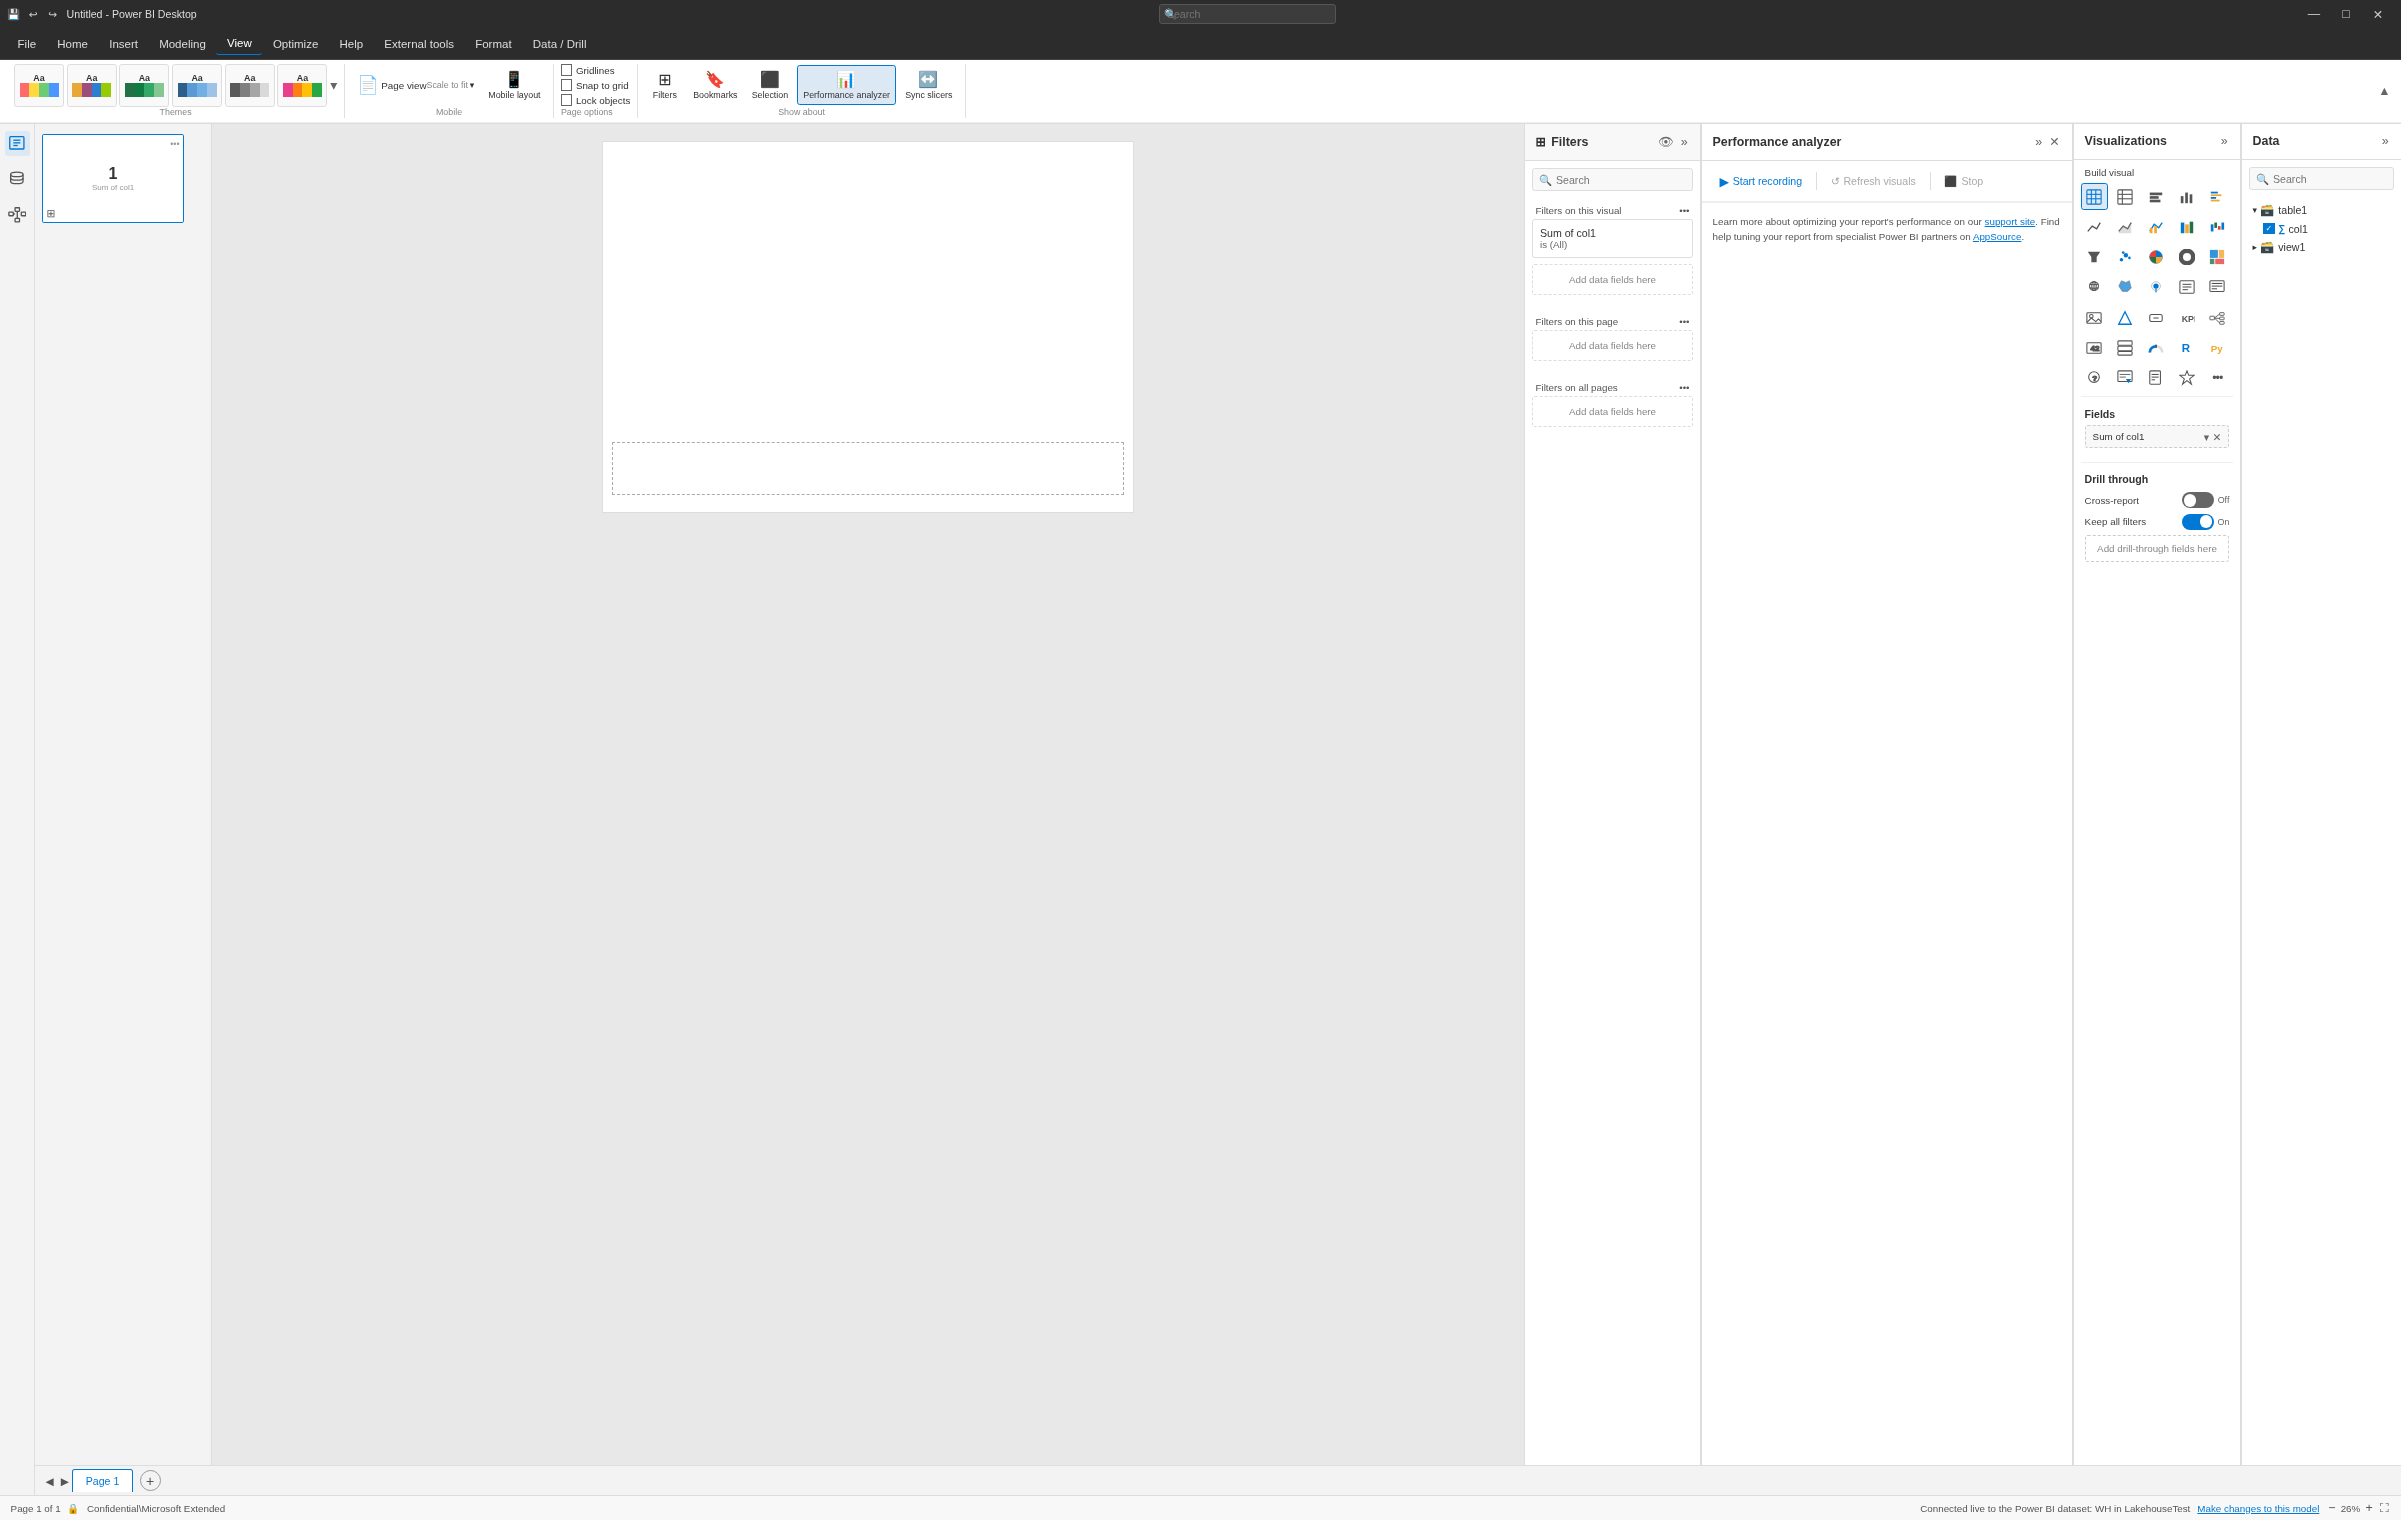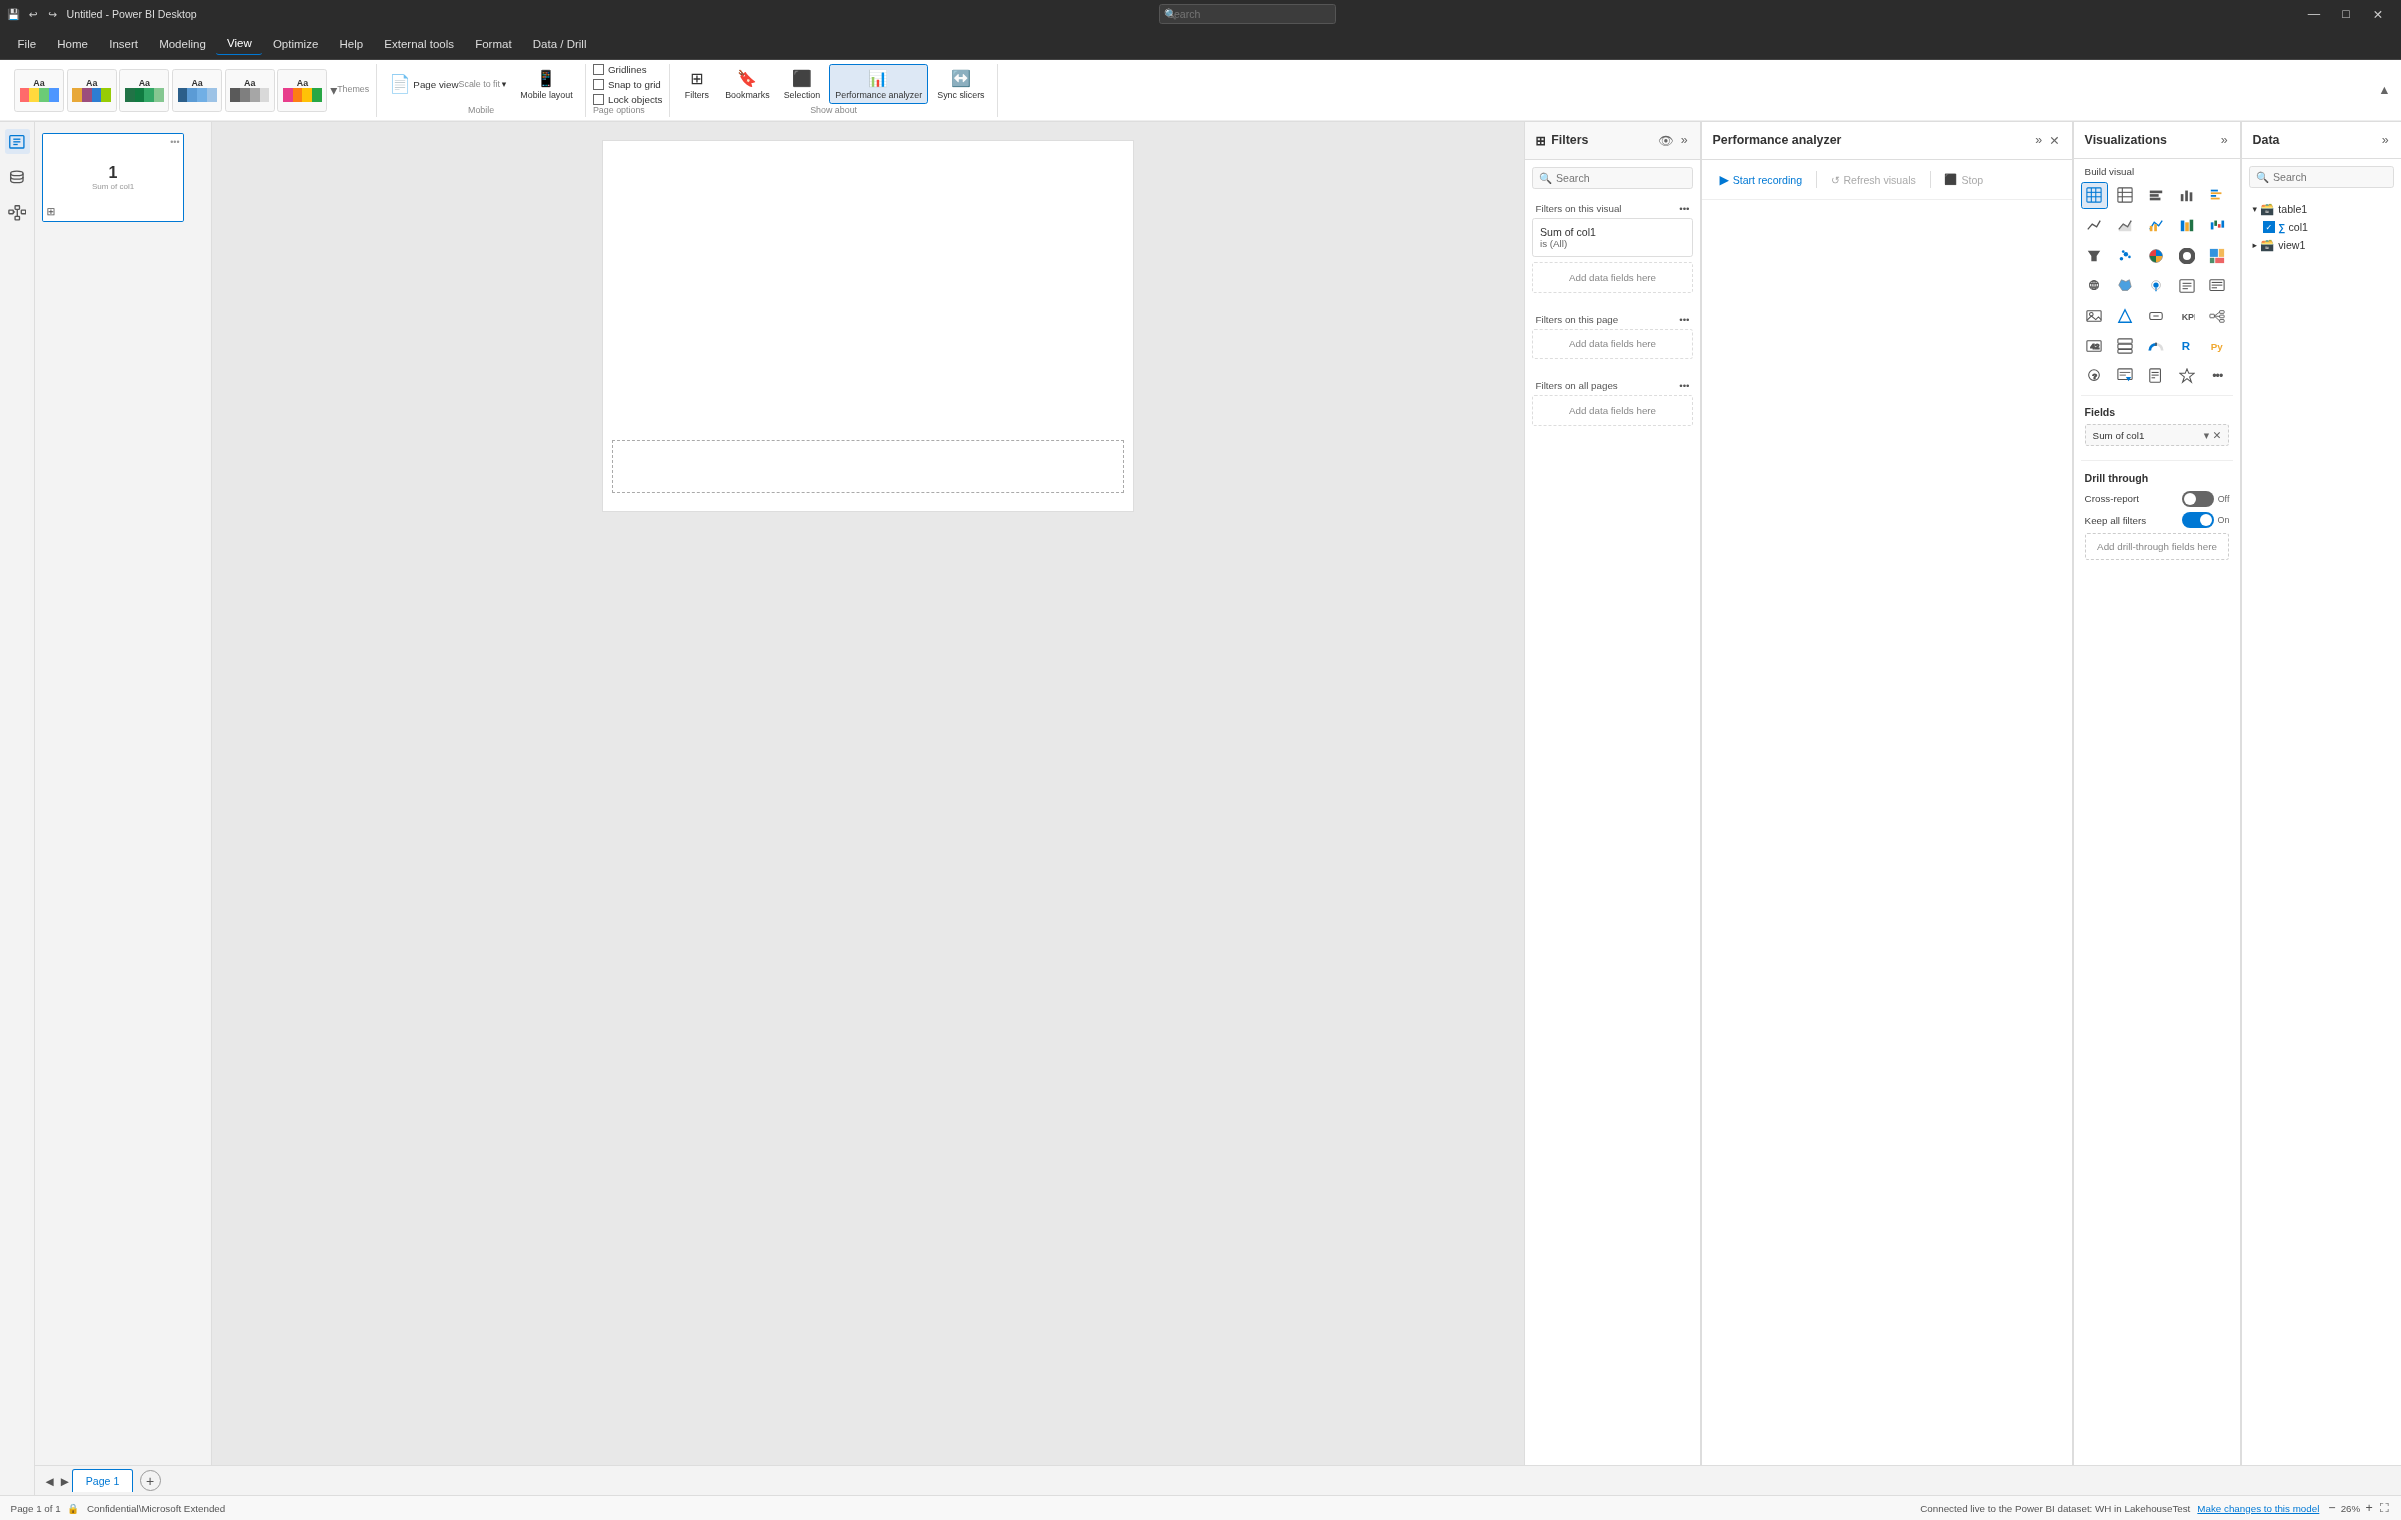--- a/index.html
+++ b/index.html
@@ -159,21 +159,21 @@
   <div class="menu-item">Optimize</div>
   <div class="menu-item">Help</div>
   <div class="menu-item">External tools</div>
   <div class="menu-item">Format</div>
   <div class="menu-item">Data / Drill</div>
 </div>
 
 <div class="ribbon">
   <div style="display:flex; align-items:stretch; padding: 3.5px 7px; border-bottom: 0.9px solid #eee;">
 
-    <div style="display:flex; flex-direction:row; border-right:0.9px solid #e0e0e0; padding:0 7px; align-items:center;">
+    <div style="display:flex; flex-direction:column; border-right:0.9px solid #e0e0e0; padding:0 7px; align-items:center;">
       <div style="display:flex; gap:2.7px; align-items:center; flex:1;">
         <div class="theme-btn" style="font-size:8.9px; color:#333;">
           <div style="width:100%;display:flex;flex-direction:column;align-items:center;">
             <span style="font-weight:bold;">Aa</span>
             <div style="width:39px;height:14px;display:flex;">
               <div style="flex:1;background:#ff6b6b;"></div>
               <div style="flex:1;background:#ffd93d;"></div>
               <div style="flex:1;background:#6bcb77;"></div>
               <div style="flex:1;background:#4d96ff;"></div>
             </div>
@@ -422,20 +422,23 @@
           <div class="perf-btn-disabled">
             <span>↺</span>
             <span>Refresh visuals</span>
           </div>
           <div class="perf-divider"></div>
           <div class="perf-btn-disabled">
             <span>⬛</span>
             <span>Stop</span>
           </div>
         </div>
+        <div class="perf-footer">
+          <span>Learn more about optimizing your report's performance on our </span><span class="link-text">support site</span><span>. Find help tuning your report from specialist Power BI partners on </span><span class="link-text">AppSource</span><span>.</span>
+        </div>
       </div>
 
       <div class="viz-panel">
         <div class="viz-header">
           <span class="viz-title">Visualizations</span>
           <div style="display:flex;gap:3.5px;">
             <button class="panel-ctrl-btn">»</button>
           </div>
         </div>
         <div class="viz-build-label">Build visual</div>

